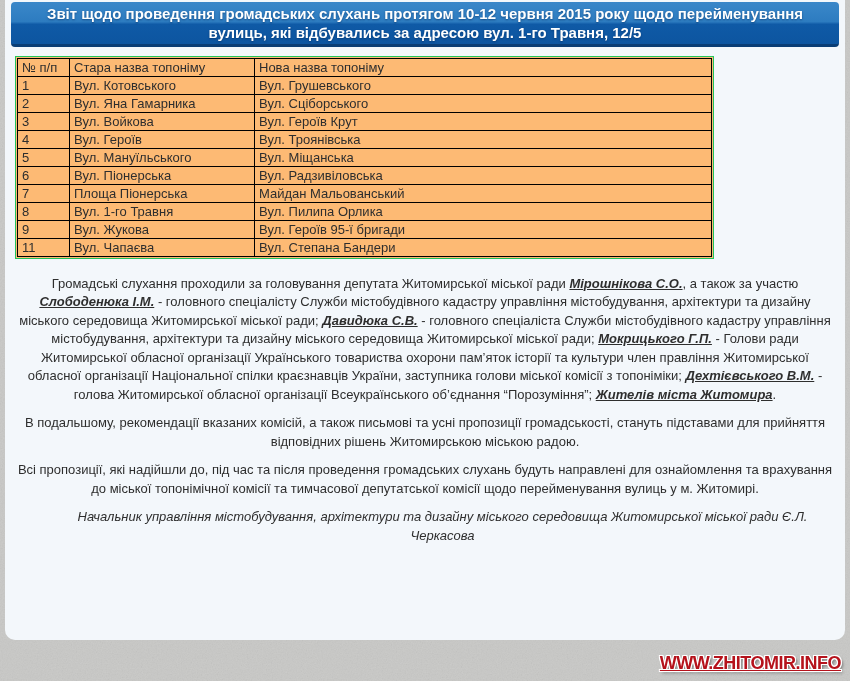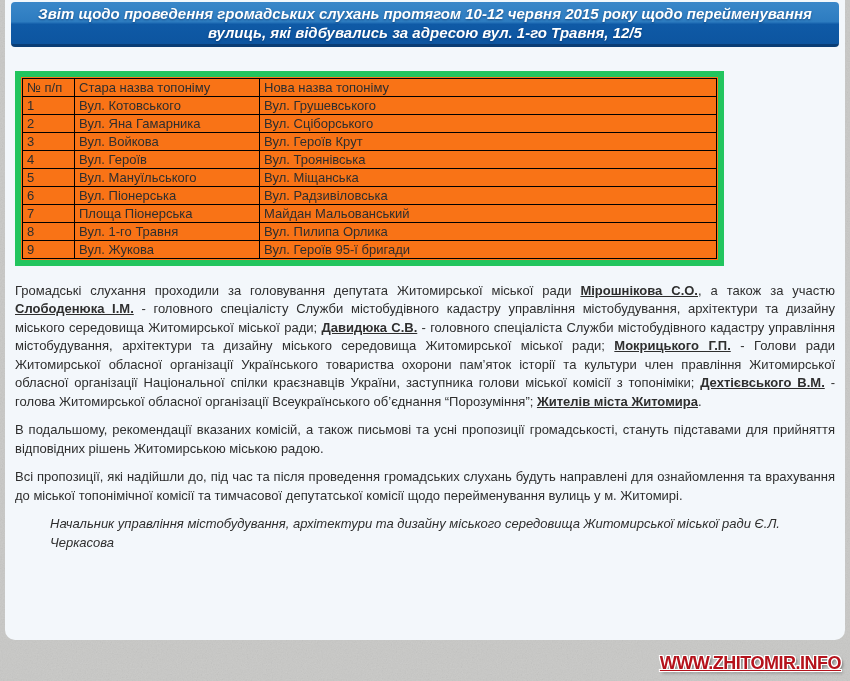--- a/index.html
+++ b/index.html
@@ -37,36 +37,35 @@
     color: #ffffff;
     font-weight: bold;
     font-size: 15px;
     line-height: 19px;
     text-align: center;
     display: flex;
     align-items: center;
     justify-content: center;
     padding: 2px 14px;
     text-shadow: 0 1px 2px rgba(0, 40, 90, 0.55);
-    font-style: italic;
   }
   .content {
     font-size: 13px;
     line-height: 18.5px;
     color: #2e2e2e;
     text-align: justify;
   }
-  .content p { margin: 10px 0 0 0; }
+  .content p { margin: 10px 0 0 0; text-align: center; }
   p.first { margin-top: 7px; }
   .table-wrap {
     display: inline-block;
-    border: 6px solid #22c55e;
-    background: #f97316;
+    border: 1px solid #22c55e;
+    background: #fdba74;
     padding: 1px;
-    margin-top: 24px;
+    margin-top: 9px;
   }
   table.streets {
     border-collapse: collapse;
     table-layout: fixed;
     width: 694px;
   }
   table.streets td, table.streets th {
     border: 1px solid #000;
     font-weight: normal;
     text-align: left;
@@ -75,20 +74,21 @@
     padding: 1px 4px;
     height: 18px;
     overflow: hidden;
     white-space: nowrap;
   }
   col.c-num { width: 52px; }
   col.c-old { width: 185px; }
   col.c-new { width: 457px; }
   .person {
     font-weight: bold;
+    font-style: italic;
     text-decoration: underline;
   }
   .signature {
     font-style: italic;
     text-align: left;
     padding-left: 35px;
     margin-top: 12px;
   }
   .watermark {
     position: absolute;
@@ -180,20 +180,25 @@
             <tr>
               <td>8</td>
               <td>Вул. 1-го Травня</td>
               <td>Вул. Пилипа Орлика</td>
             </tr>
             <tr>
               <td>9</td>
               <td>Вул. Жукова</td>
               <td>Вул. Героїв 95-ї бригади</td>
             </tr>
+            <tr>
+              <td>11</td>
+              <td>Вул. Чапаєва</td>
+              <td>Вул. Степана Бандери</td>
+            </tr>
           </tbody>
       </table>
     </div>
 
     <p><span>Громадські слухання проходили за головування депутата Житомирської міської ради </span><span class="person">Мірошнікова С.О.</span><span>, а також за участю </span><span class="person">Слободенюка І.М.</span><span> - головного спеціалісту Служби містобудівного кадастру управління містобудування, архітектури та дизайну міського середовища Житомирської міської ради; </span><span class="person">Давидюка С.В.</span><span> - головного спеціаліста Служби містобудівного кадастру управління містобудування, архітектури та дизайну  міського середовища Житомирської міської ради; </span><span class="person">Мокрицького Г.П.</span><span> - Голови ради Житомирської обласної організації Українського товариства охорони пам’яток історії та культури член правління Житомирської обласної організації Національної спілки краєзнавців України, заступника голови міської комісії з топоніміки; </span><span class="person">Дехтієвського В.М.</span><span> - голова Житомирської обласної організації Всеукраїнського об’єднання “Порозуміння”; </span><span class="person">Жителів міста Житомира</span><span>.</span></p>
 
 
     <p>В подальшому, рекомендації вказаних комісій, а також письмові та усні пропозиції громадськості, стануть підставами для прийняття відповідних рішень Житомирською міською радою.</p>
 
     <p>Всі пропозиції, які надійшли до, під час та після проведення громадських слухань будуть направлені для ознайомлення та врахування до міської топонімічної комісії та тимчасової депутатської комісії щодо перейменування вулиць у м. Житомирі.</p>

